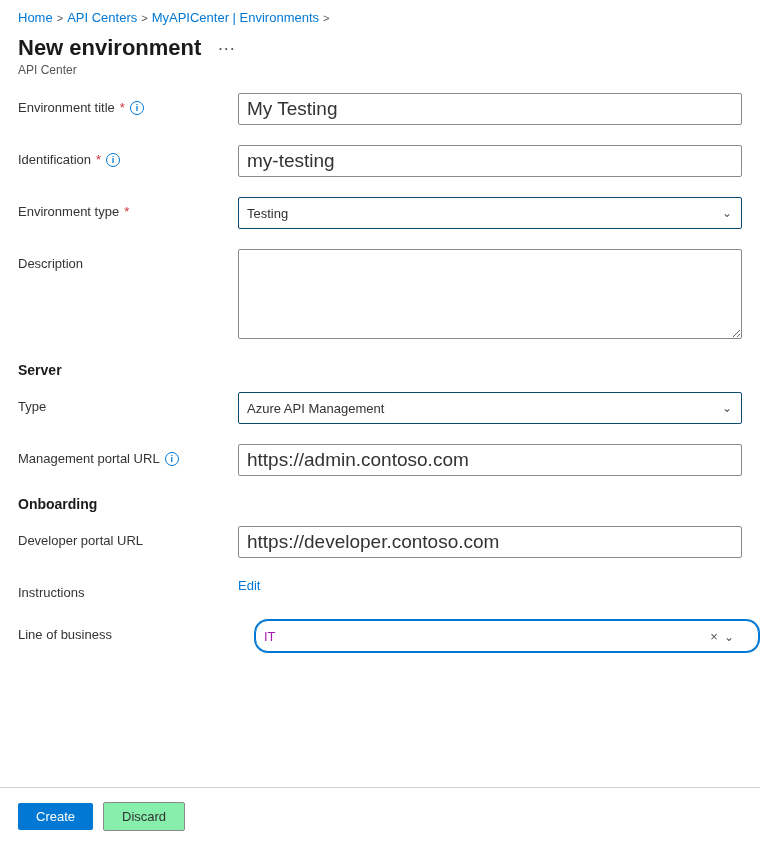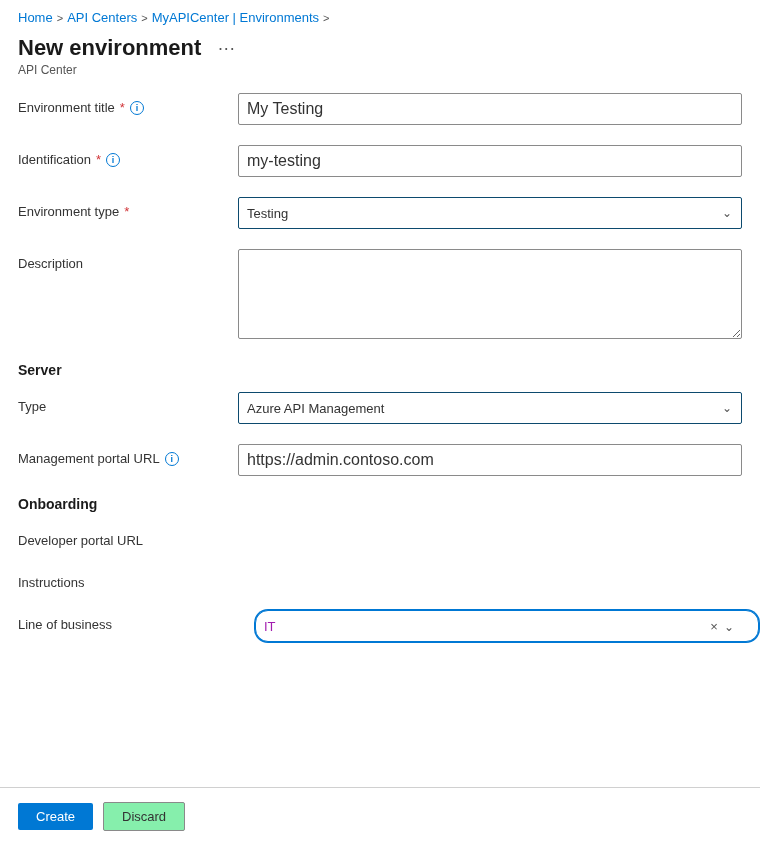--- a/index.html
+++ b/index.html
@@ -98,21 +98,21 @@
 
     .form-field {
       flex: 1;
     }
 
     .form-input {
       width: 100%;
       height: 32px;
       border: 1px solid #8a8a8a;
       padding: 4px 8px;
-      font-size: 16px;
+      font-size: 19px;
       color: #333;
       outline: none;
       border-radius: 2px;
     }
 
     .form-textarea {
       width: 100%;
       height: 90px;
       border: 1px solid #8a8a8a;
       padding: 6px 8px;
@@ -364,25 +364,31 @@
     </div>
   </div>
 
   <div class="section-separator">
     <div class="section-title">Onboarding</div>
 
     <div class="form-row">
       <div class="form-label">
         <span>Developer portal URL</span>
       </div>
+      <div class="form-field">
+        <input type="text" class="form-input" value="https://developer.contoso.com" style="">
+      </div>
     </div>
 
     <div class="form-row">
       <div class="form-label">
         <span>Instructions</span>
+      </div>
+      <div class="form-field">
+        <button class="link-btn">Edit</button>
       </div>
     </div>
 
     <div class="form-row">
       <div class="form-label">
         <span>Line of business</span>
       </div>
       <div class="form-field">
         <div class="line-of-business-wrapper">
           <input type="text" class="line-of-business-input" value="IT" style="">

